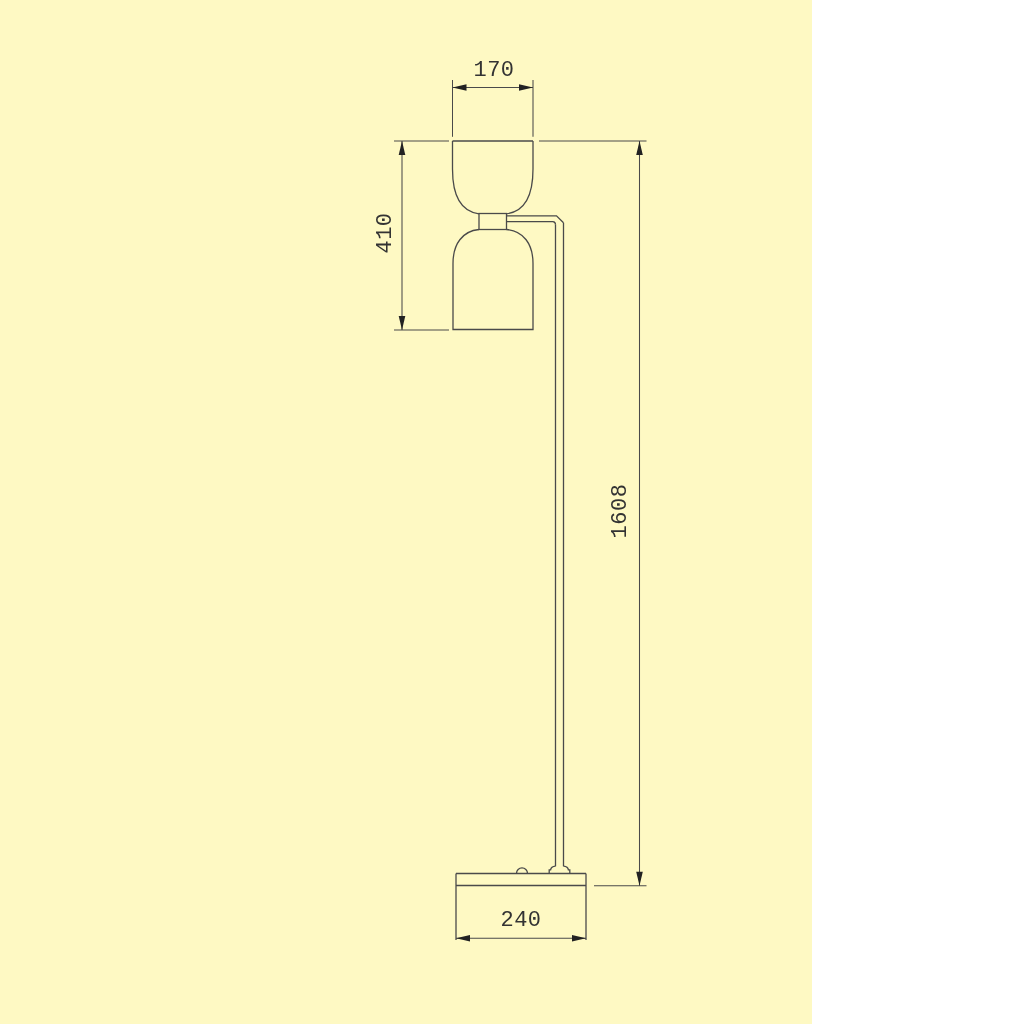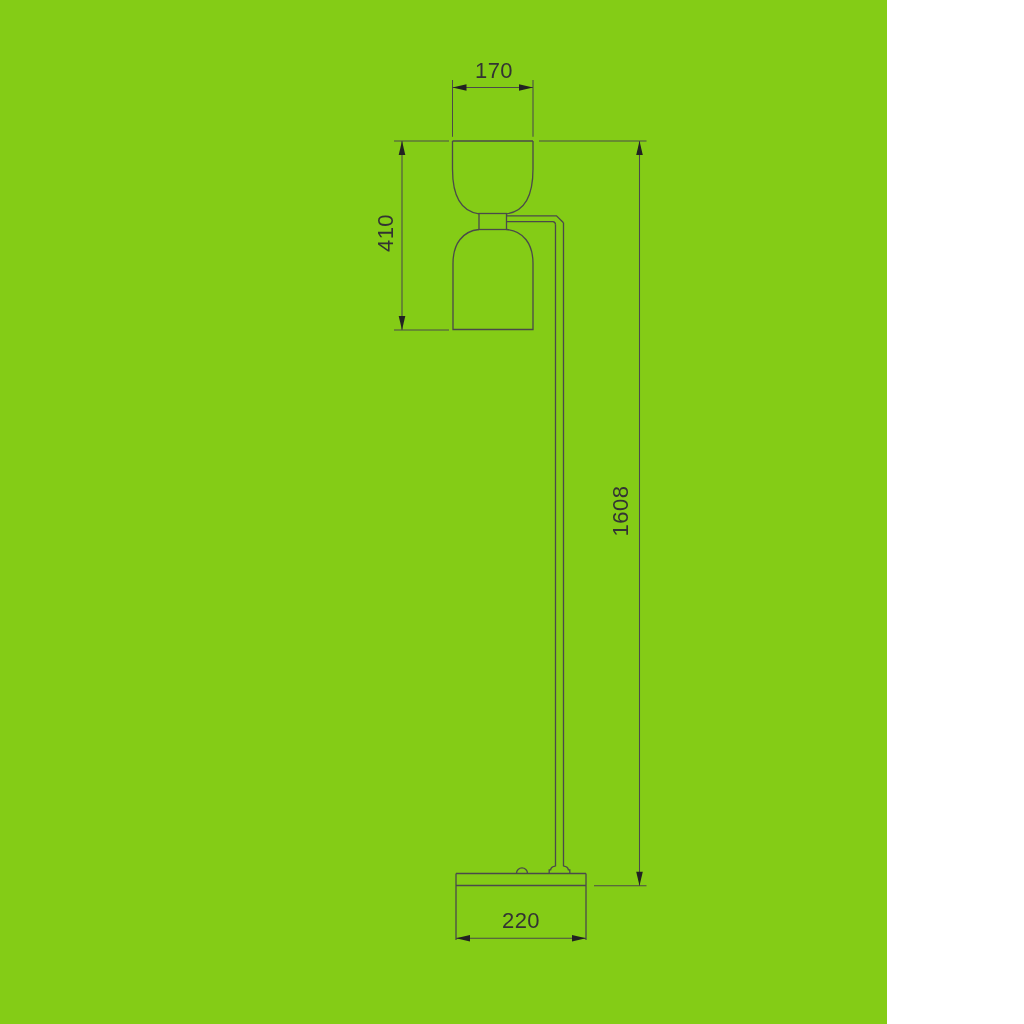--- a/index.html
+++ b/index.html
@@ -2,25 +2,25 @@
 <html><head>
 <meta charset="utf-8">
 <style>
   html, body {
     margin: 0;
     padding: 0;
     background: #ffffff;
   }
   #canvas {
     position: relative;
-    width: 887px;
+    width: 812px;
     height: 1024px;
-    background: #84cc16;
+    background: #fef9c3;
     overflow: hidden;
-    font-family: Liberation Sans, sans-serif;
+    font-family: Liberation Mono, monospace;
   }
   #drawing-svg {
     position: absolute;
     left: 0;
     top: 0;
   }
   .dim-label {
     position: absolute;
     font-size: 22px;
     line-height: 1;
@@ -134,15 +134,15 @@
       <path class="artifact" d="M1012 78.5 H1024"></path>
     </g>
   </svg>
 
   <div class="dim-label h" style="left:494px; top:71px;">170</div>
 
   <div class="dim-label v" style="left:386px; top:233px;">410</div>
 
   <div class="dim-label v" style="left:621px; top:511px;">1608</div>
 
-  <div class="dim-label h" style="left:521px; top:921px;">220</div>
+  <div class="dim-label h" style="left:521px; top:921px;">240</div>
 
 </div>
 
 </body></html>

